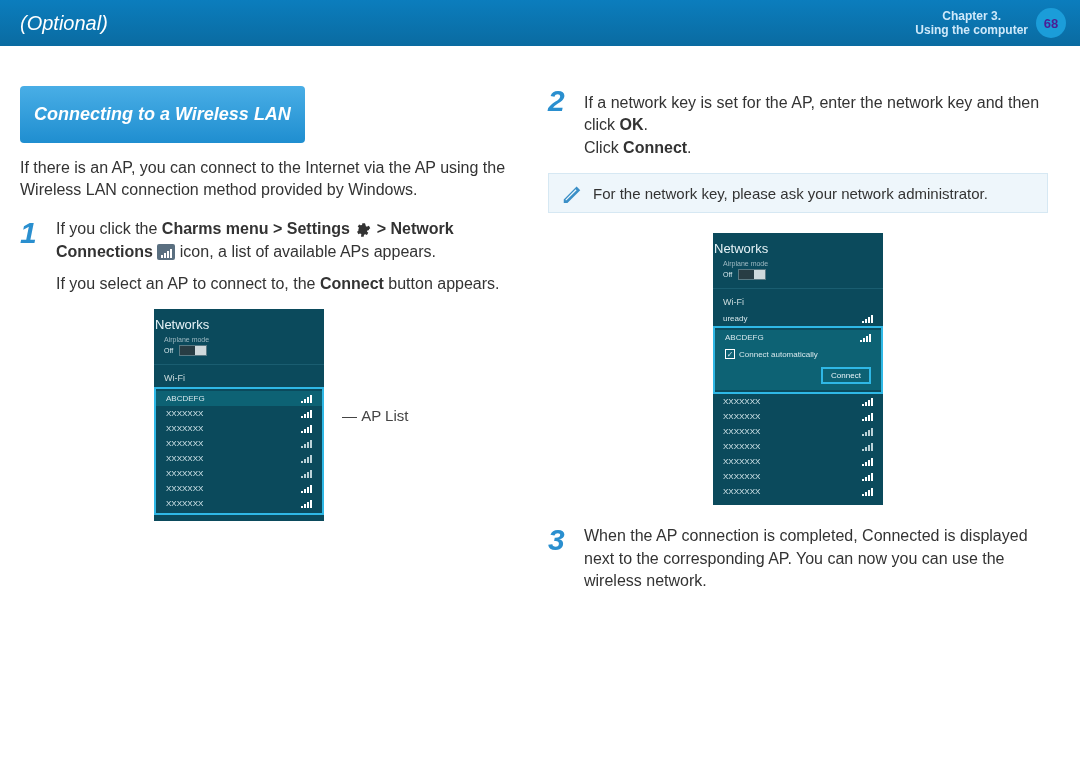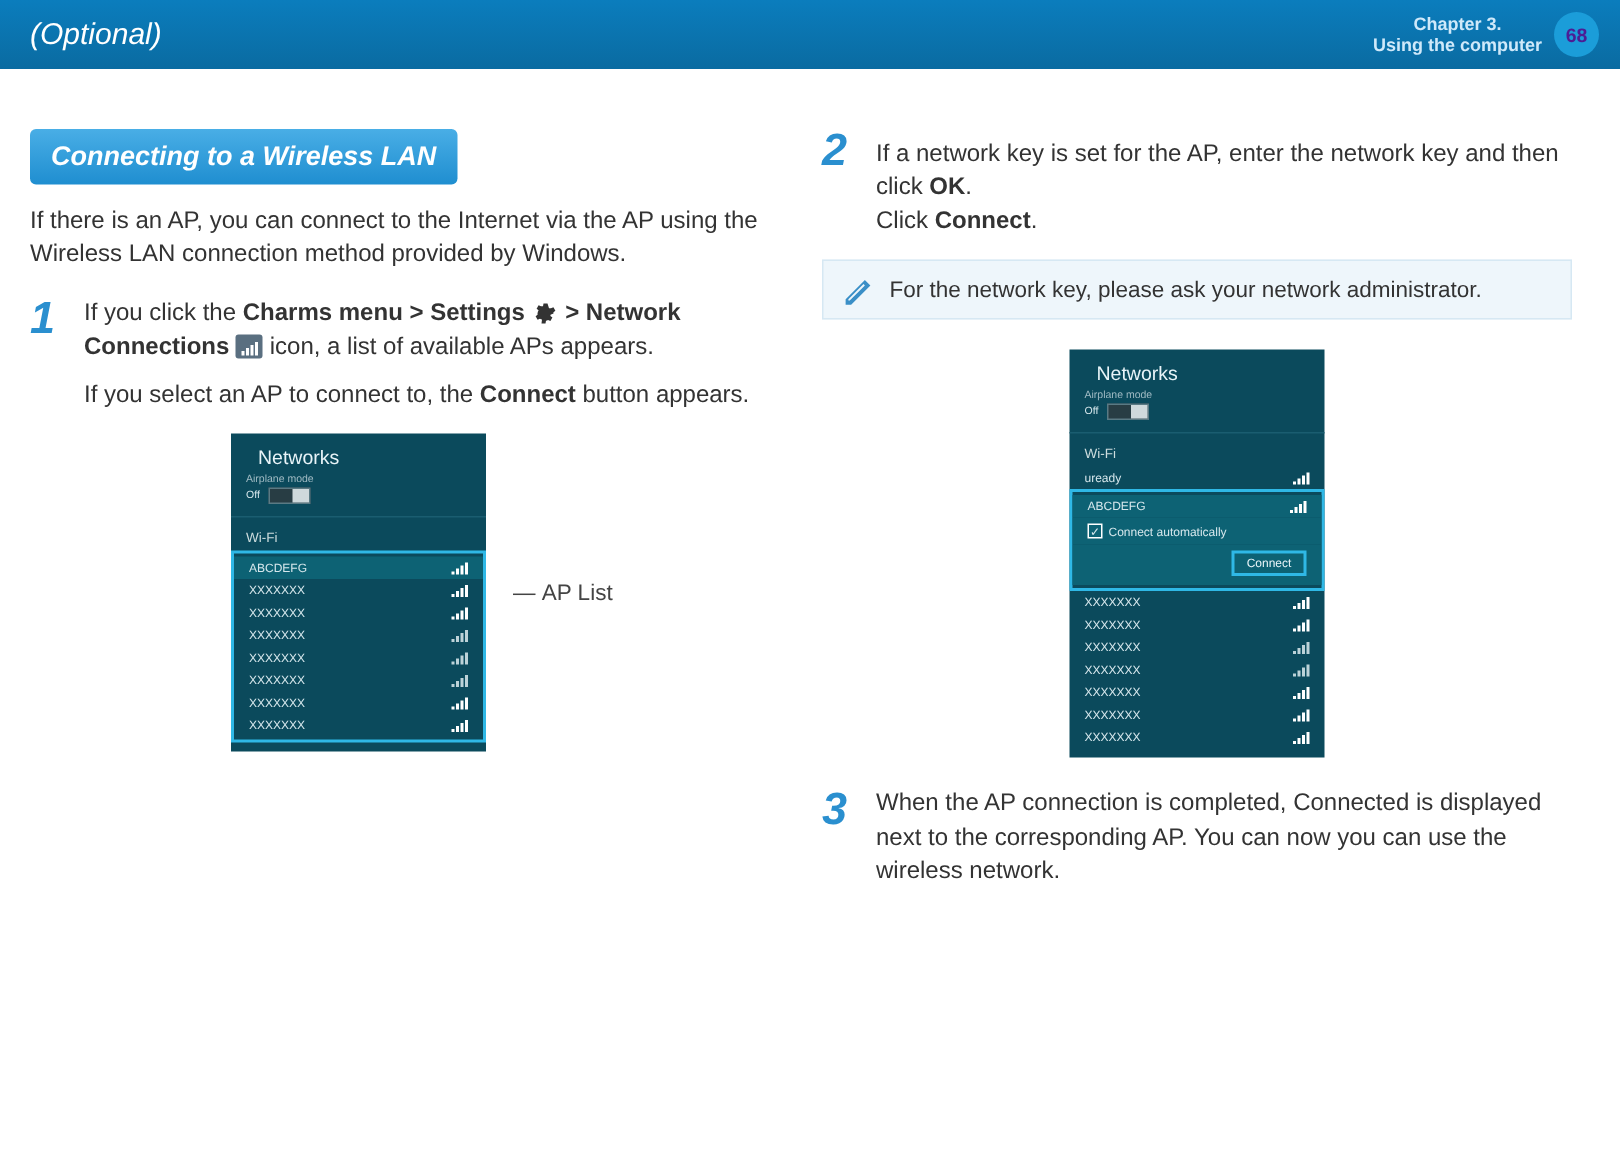--- a/index.html
+++ b/index.html
@@ -8,38 +8,38 @@
   .header-bar { background: linear-gradient(to bottom, #0b7dbd, #0a6ba1); color: #fff; height: 46px; display: flex; align-items: center; padding: 0 14px; }
   .header-title { font-weight: 700; font-size: 26px; font-style: italic; }
   .header-sub { font-weight: 400; font-size: 20px; margin-left: 6px; font-style: italic; }
   .header-right { margin-left: auto; display: flex; align-items: center; gap: 8px; font-size: 12px; color: #cfe9fa; }
   .header-right .lines { text-align: center; line-height: 14px; font-weight: 600; }
   .page-badge { background: #1b9dd9; color: #4c1d95; width: 30px; height: 30px; border-radius: 50%; display: flex; align-items: center; justify-content: center; font-size: 13px; font-weight: 600; }
 
   .content { display: flex; padding: 40px 20px 20px 20px; gap: 28px; }
   .col { width: 500px; }
 
-  .section-banner { background: linear-gradient(to bottom, #49aee6, #1f8ed0); color: #fff; font-weight: 700; font-style: italic; font-size: 18px; padding: 8px 14px; border-radius: 4px; display: inline-block; margin-bottom: 14px; }
+  .section-banner { background: linear-gradient(to bottom, #49aee6, #1f8ed0); color: #fff; font-weight: 700; font-style: italic; font-size: 18px; padding: 18px 14px; border-radius: 4px; display: inline-block; margin-bottom: 14px; }
 
   .body-text { font-size: 16px; line-height: 1.35; margin-bottom: 18px; }
 
   .step { display: flex; gap: 12px; margin-bottom: 14px; }
   .step-num { color: #2a8fcf; font-weight: 700; font-size: 30px; font-style: italic; line-height: 1; min-width: 24px; }
   .step-body { font-size: 16px; line-height: 1.4; }
   .step-body b { font-weight: 700; }
 
   .inline-icon { display: inline-flex; vertical-align: middle; width: 18px; height: 18px; align-items: center; justify-content: center; }
   .gear { width: 16px; height: 16px; }
   .signal-box { background: #5a6f80; width: 18px; height: 16px; display: inline-flex; align-items: flex-end; justify-content: center; gap: 1px; padding: 2px; border-radius: 2px; }
   .signal-box span { background: #fff; width: 2px; }
 
   .panel-wrap { display: flex; align-items: center; gap: 18px; margin-left: 6px; }
   .panel { background: #0b4a5c; color: #d6e7ec; width: 170px; font-size: 9px; padding-bottom: 6px; }
   .panel.tall { width: 170px; }
-  .panel-title { font-size: 13px; padding: 8px 18px 4px; color: #e8f4f8; font-weight: 300; }
+  .panel-title { font-size: 13px; padding: 8px 1px 4px; color: #e8f4f8; font-weight: 300; }
   .panel-sub { font-size: 7px; color: #9fbac3; padding: 0 10px; }
   .toggle-row { display: flex; align-items: center; gap: 6px; padding: 2px 10px 6px; }
   .toggle { width: 28px; height: 11px; background: #283d44; border: 1px solid #5a7a84; position: relative; }
   .toggle::after { content: ""; position: absolute; right: 0; top: 0; width: 11px; height: 100%; background: #cfd9dc; }
   .panel-divider { border-top: 1px solid #1a5d70; margin: 2px 0; }
   .panel-section-label { padding: 6px 10px 4px; font-size: 9px; color: #cdddde; }
   .ap-row { display: flex; justify-content: space-between; align-items: center; padding: 3px 10px; font-size: 8px; }
   .ap-row.selected { background: #0d6274; }
   .highlight-box { border: 2px solid #2fb8e6; padding: 2px 0; }
   .bars { display: flex; gap: 1px; align-items: flex-end; height: 8px; }

